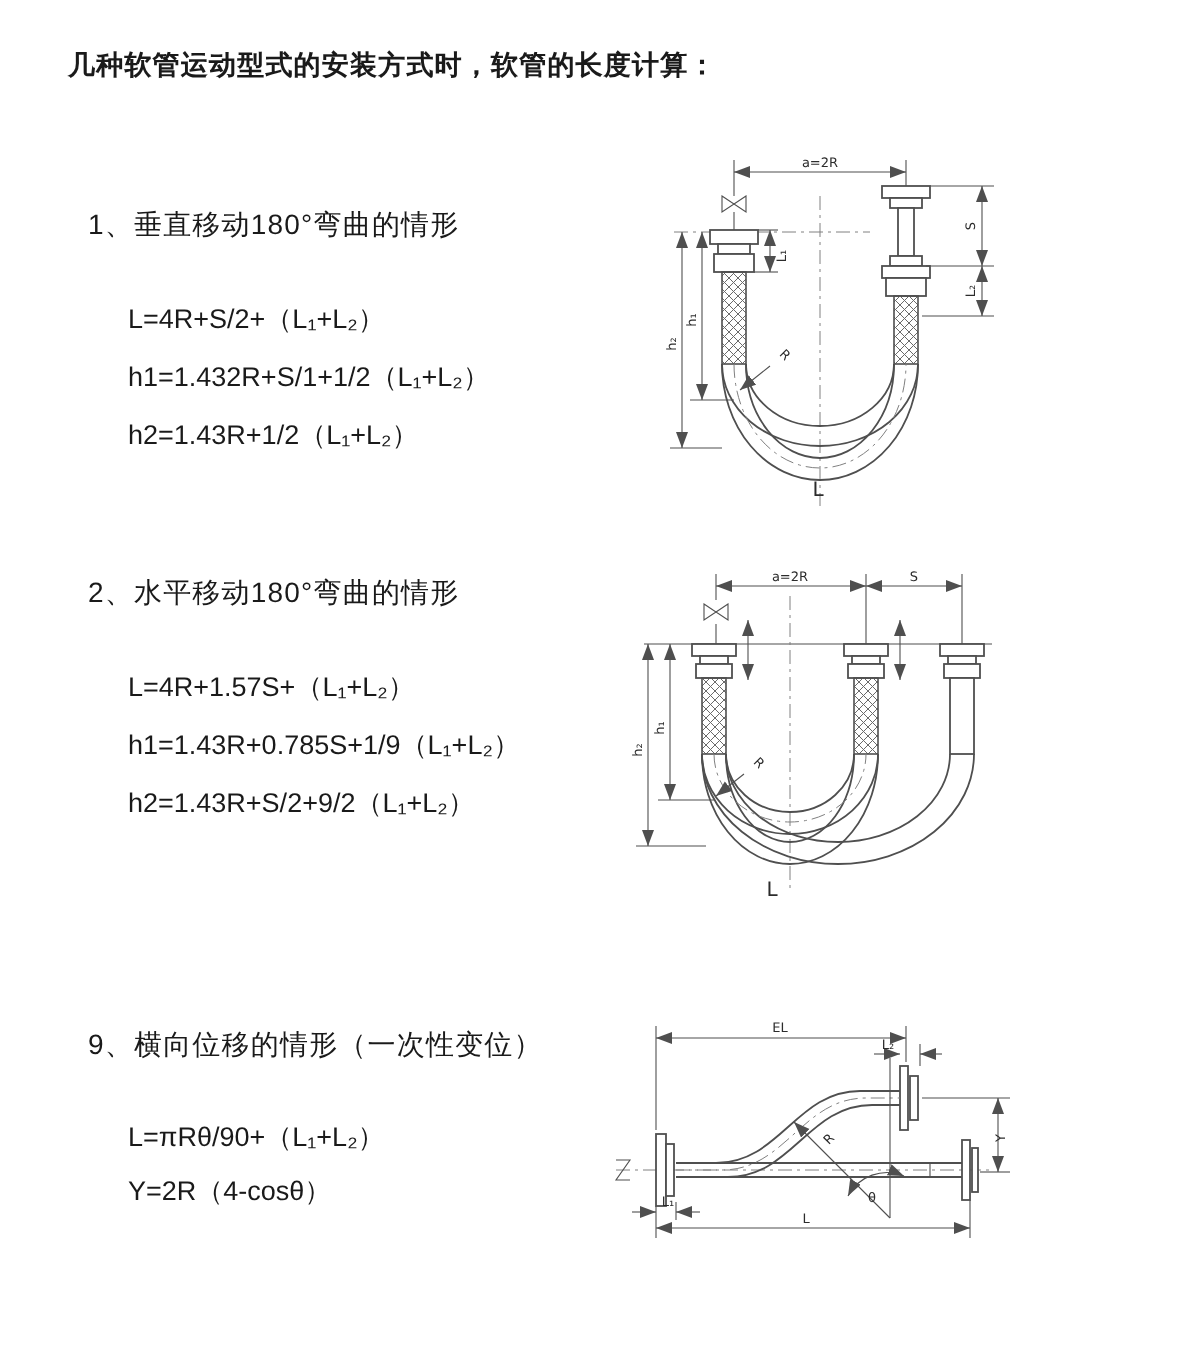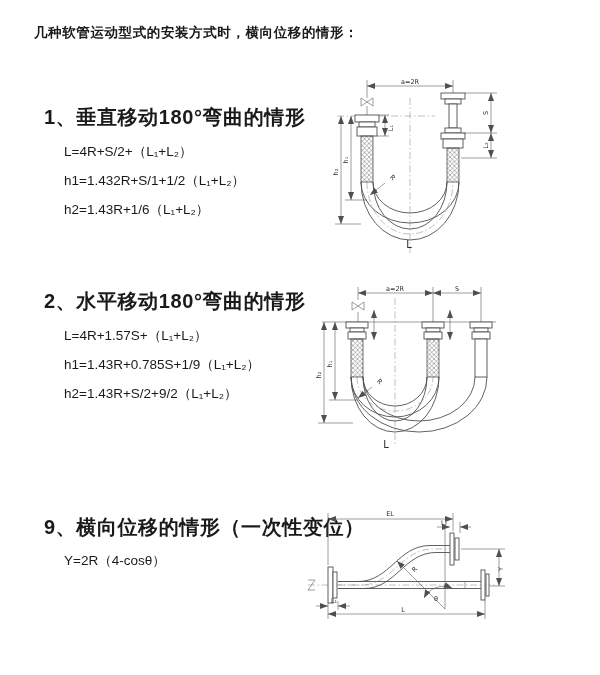--- a/index.html
+++ b/index.html
@@ -1,63 +1,64 @@
 <!DOCTYPE html>
 <html><head>
 <meta charset="utf-8">
 <style>
   html,body{margin:0;padding:0}
   body{width:600px;height:675px;background:#ffffff;position:relative;overflow:hidden;
        font-family:"Liberation Sans","DejaVu Sans",sans-serif;color:#1a1a1a}
   .page-title{position:absolute;left:34px;top:24px;font-size:13.5px;font-weight:bold;letter-spacing:.6px}
   .section{position:absolute;left:44px}
   .sec1{top:104px}.sec2{top:288px}.sec3{top:514px}
-  .heading{font-size:20px;font-weight:bold;letter-spacing:.6px}
-  .formulas{margin:6px 0 0 20px}
+  .heading{font-size:14px;font-weight:normal;letter-spacing:.6px}
+  .formulas{margin:23px 0 0 20px}
   .formula{font-size:13.5px;line-height:29px;white-space:nowrap}
   .sec3 .formula{line-height:27px}
   .diag{position:absolute}
   .d1{left:315px;top:76px}
   .d2{left:308px;top:278px}
   .d3{left:300px;top:503px}
   .ln{stroke:#4f4f4f;stroke-width:.9;fill:none}
   .fl{stroke:#4f4f4f;stroke-width:.9;fill:#ffffff}
   .thin{stroke:#4f4f4f;stroke-width:.55;fill:none}
   .dim{stroke:#4f4f4f;stroke-width:.55;fill:none}
   .cl{stroke:#808080;stroke-width:.5;fill:none;stroke-dasharray:7 2.5 1.5 2.5}
   .braid{fill:url(#hatch);stroke:#4f4f4f;stroke-width:.8}
   text.dlab{font-family:"DejaVu Sans","Liberation Sans",sans-serif;fill:#2c2c2c;font-size:6.5px}
   text.big{font-size:10px}
 </style>
 </head>
 <body>
 
-<div class="page-title">几种软管运动型式的安装方式时，横向位移的情形：</div>
+<div class="page-title">几种软管运动型式的安装方式时，软管的长度计算：</div>
 
 <div class="section sec1">
   <div class="heading">1、垂直移动180°弯曲的情形</div>
   <div class="formulas">
     <div class="formula">L=4R+S/2+（L₁+L₂）</div>
     <div class="formula">h1=1.432R+S/1+1/2（L₁+L₂）</div>
-    <div class="formula">h2=1.43R+1/6（L₁+L₂）</div>
+    <div class="formula">h2=1.43R+1/2（L₁+L₂）</div>
   </div>
 </div>
 
 <div class="section sec2">
   <div class="heading">2、水平移动180°弯曲的情形</div>
   <div class="formulas">
     <div class="formula">L=4R+1.57S+（L₁+L₂）</div>
     <div class="formula">h1=1.43R+0.785S+1/9（L₁+L₂）</div>
     <div class="formula">h2=1.43R+S/2+9/2（L₁+L₂）</div>
   </div>
 </div>
 
 <div class="section sec3">
   <div class="heading">9、横向位移的情形（一次性变位）</div>
   <div class="formulas">
+    <div class="formula">L=πRθ/90+（L₁+L₂）</div>
     <div class="formula">Y=2R（4-cosθ）</div>
   </div>
 </div>
 
 <svg class="diag d1" width="265" height="185" viewBox="0 0 265 185">
   <defs>
     <marker id="arr" markerWidth="9" markerHeight="8" refX="8" refY="3" orient="auto-start-reverse" markerUnits="userSpaceOnUse">
       <path d="M0,0 L8,3 L0,6 Z" fill="#4f4f4f"></path>
     </marker>
     <pattern id="hatch" width="4.5" height="4.5" patternUnits="userSpaceOnUse">

